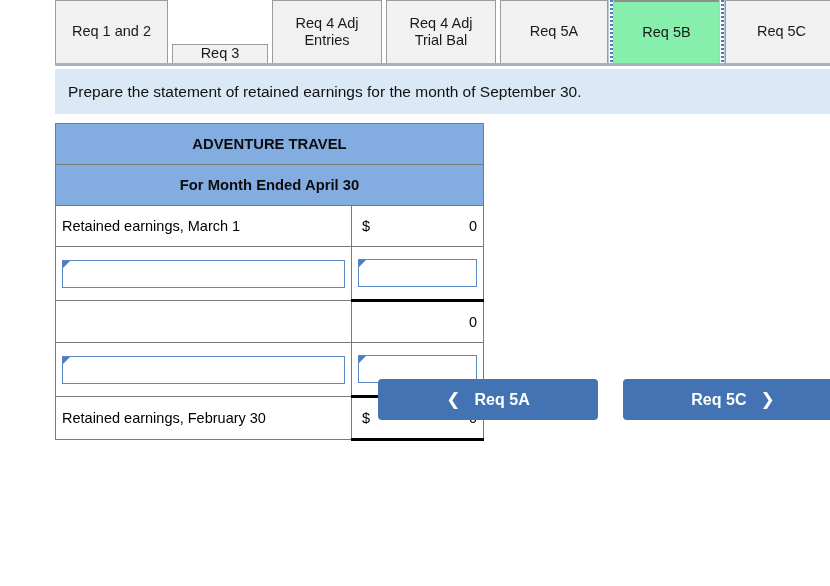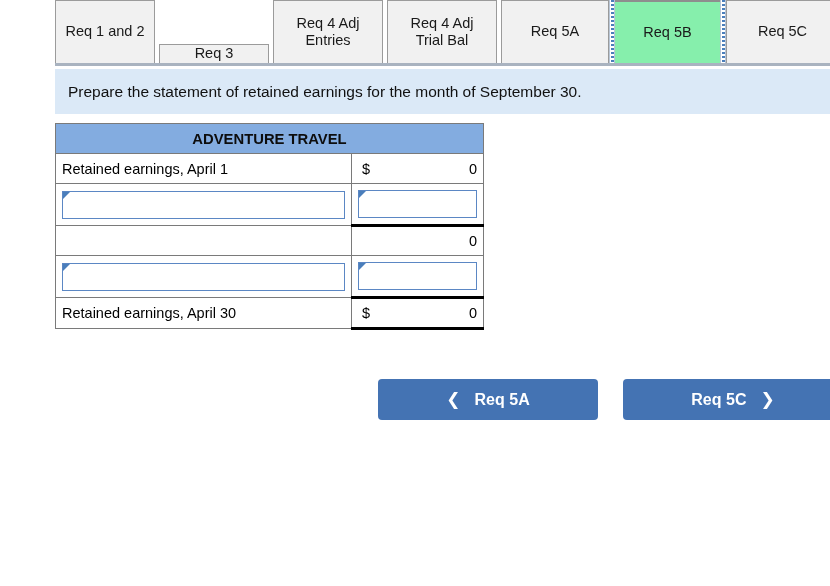--- a/index.html
+++ b/index.html
@@ -99,21 +99,21 @@
     top: 123px;
     width: 428px;
     border-collapse: collapse;
     table-layout: fixed;
     background: #ffffff;
   }
 
   .stmt td {
     border: 1px solid #7a7a7a;
     height: 30px;
-    padding: 6px 6px;
+    padding: 12px 6px;
     font-size: 14.5px;
     color: #000000;
     vertical-align: middle;
   }
 
   .stmt .hdr {
     background: #83ace0;
     text-align: center;
     font-weight: bold;
     color: #0d0d0d;
@@ -197,23 +197,23 @@
   #btn-next { left: 623px; top: 379px; width: 220px; }
 
   .chev { font-size: 17px; font-weight: normal; line-height: 1; }
 </style>
 </head>
 <body>
 
 <div id="page">
 
   <div class="tabbar" id="tabbar">
-      <div class="tab" style="width: 100px;">Req 1 and 2</div>
-      <div class="tab-gap"></div>
-      <div class="tab" style="width: 110px; margin-top: 44px;">Req 3</div>
+      <div class="tab" style="width: 113px;">Req 1 and 2</div>
+      <div class="tab-gap"></div>
+      <div class="tab" style="width: 96px; margin-top: 44px;">Req 3</div>
       <div class="tab-gap"></div>
       <div class="tab" style="width: 110px;">Req 4 Adj
 Entries</div>
       <div class="tab-gap"></div>
       <div class="tab" style="width: 110px;">Req 4 Adj
 Trial Bal</div>
       <div class="tab-gap"></div>
       <div class="tab" style="width: 108px;">Req 5A</div>
       <div class="handle"></div>
       <div class="tab active" style="width: 105px;">Req 5B</div>
@@ -227,22 +227,25 @@
 
   <table class="stmt">
     <colgroup>
       <col class="col-label">
       <col class="col-amt">
     </colgroup>
     <tbody id="stmt-body">
       <tr>
         <td class="hdr" colspan="2">ADVENTURE TRAVEL</td>
       </tr>
+      <tr>
+        <td class="hdr" colspan="2">For Month Ended April 30</td>
+      </tr>
     <tr>
-          <td>Retained earnings, April 1</td>
+          <td>Retained earnings, March 1</td>
           <td class="amt"><span class="cur">$</span><span>0</span></td>
         </tr>
         <tr>
           <td class="incell">
             <span class="inwrap">
               <input type="text" value="" style="">
             </span>
           </td>
           <td class="incell ruled">
             <span class="inwrap right">
@@ -260,21 +263,21 @@
               <input type="text" value="" style="">
             </span>
           </td>
           <td class="incell ruled">
             <span class="inwrap right">
               <input type="text" value="" style="">
             </span>
           </td>
         </tr>
         <tr>
-          <td>Retained earnings, April 30</td>
+          <td>Retained earnings, February 30</td>
           <td class="amt ruled"><span class="cur">$</span><span>0</span></td>
         </tr>
       </tbody>
   </table>
 
   <button class="navbtn" id="btn-prev">
     <span class="chev">❮</span>
     <span>Req 5A</span>
   </button>
 

